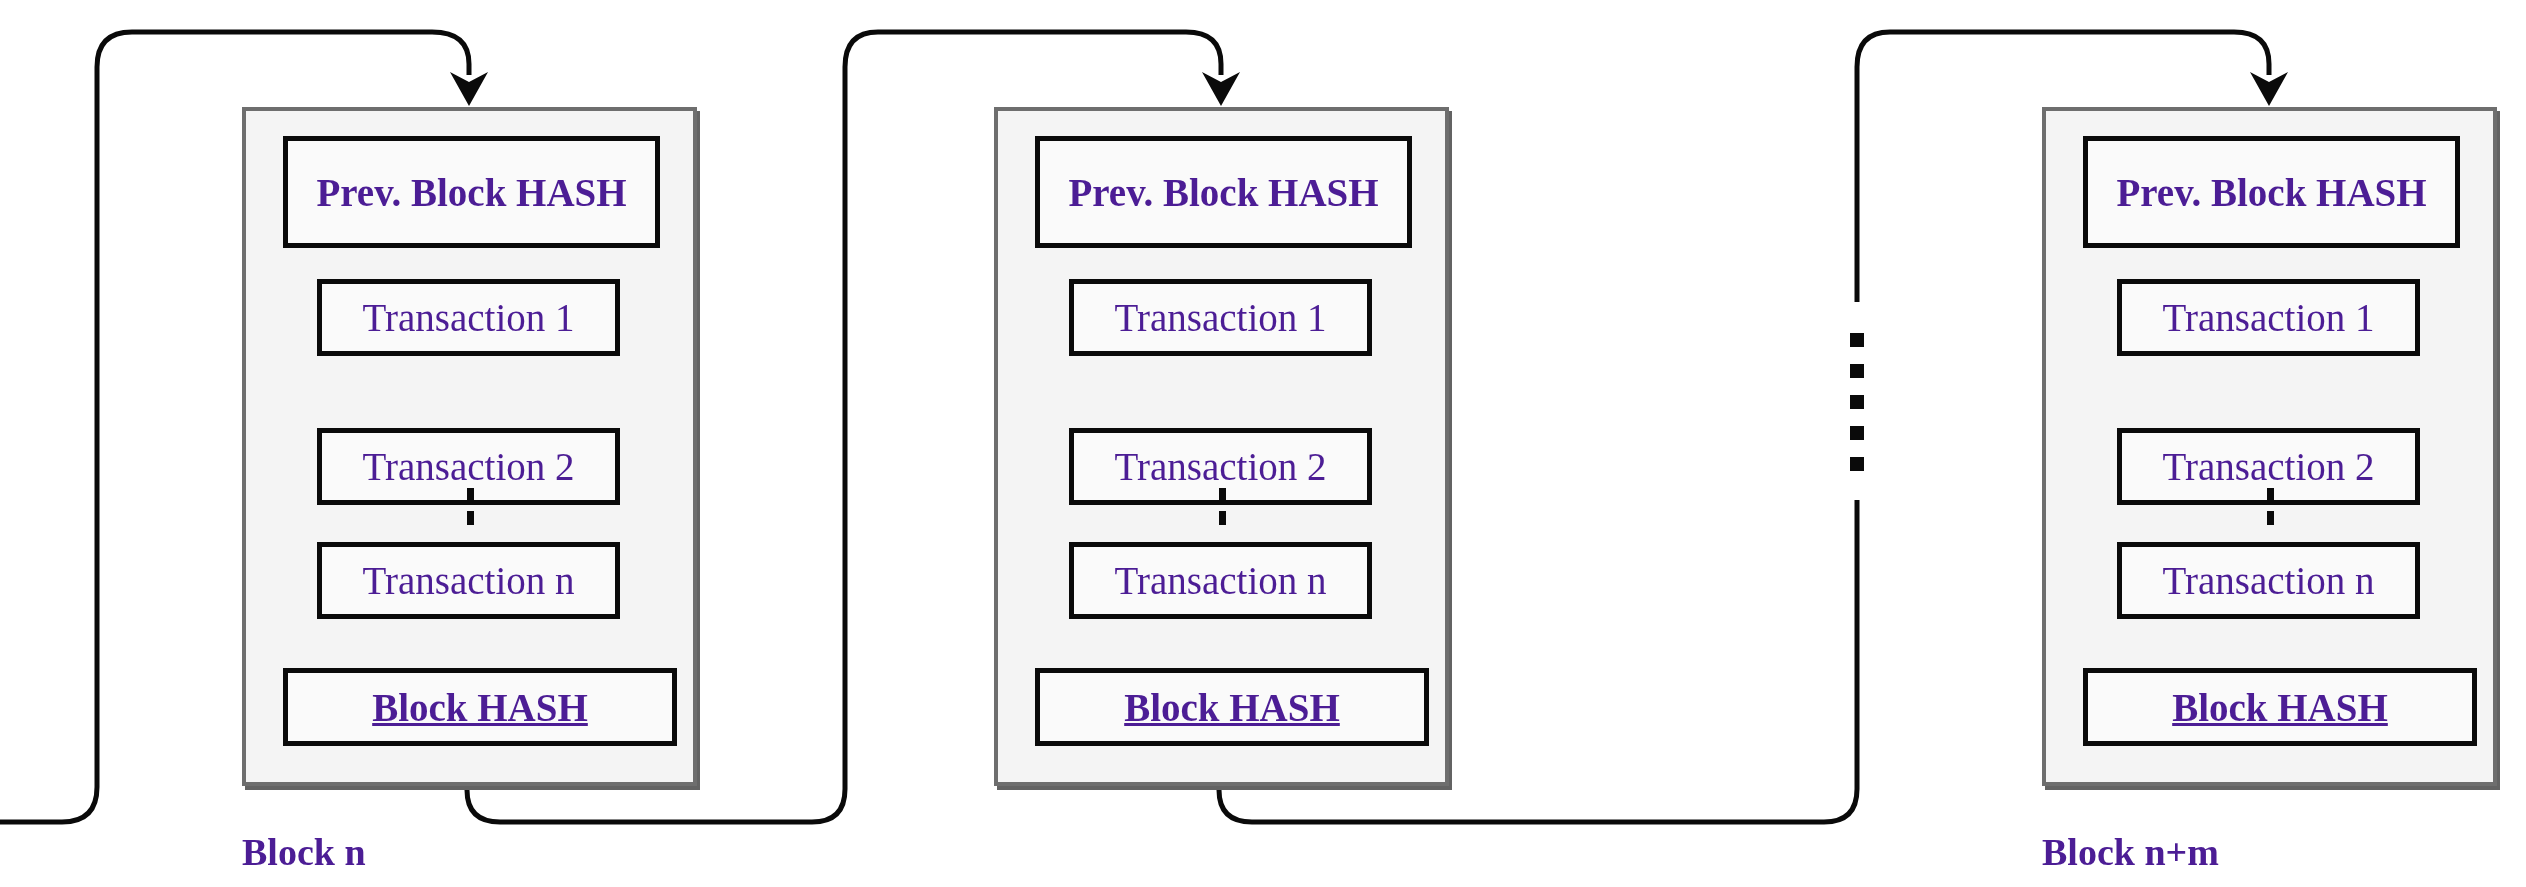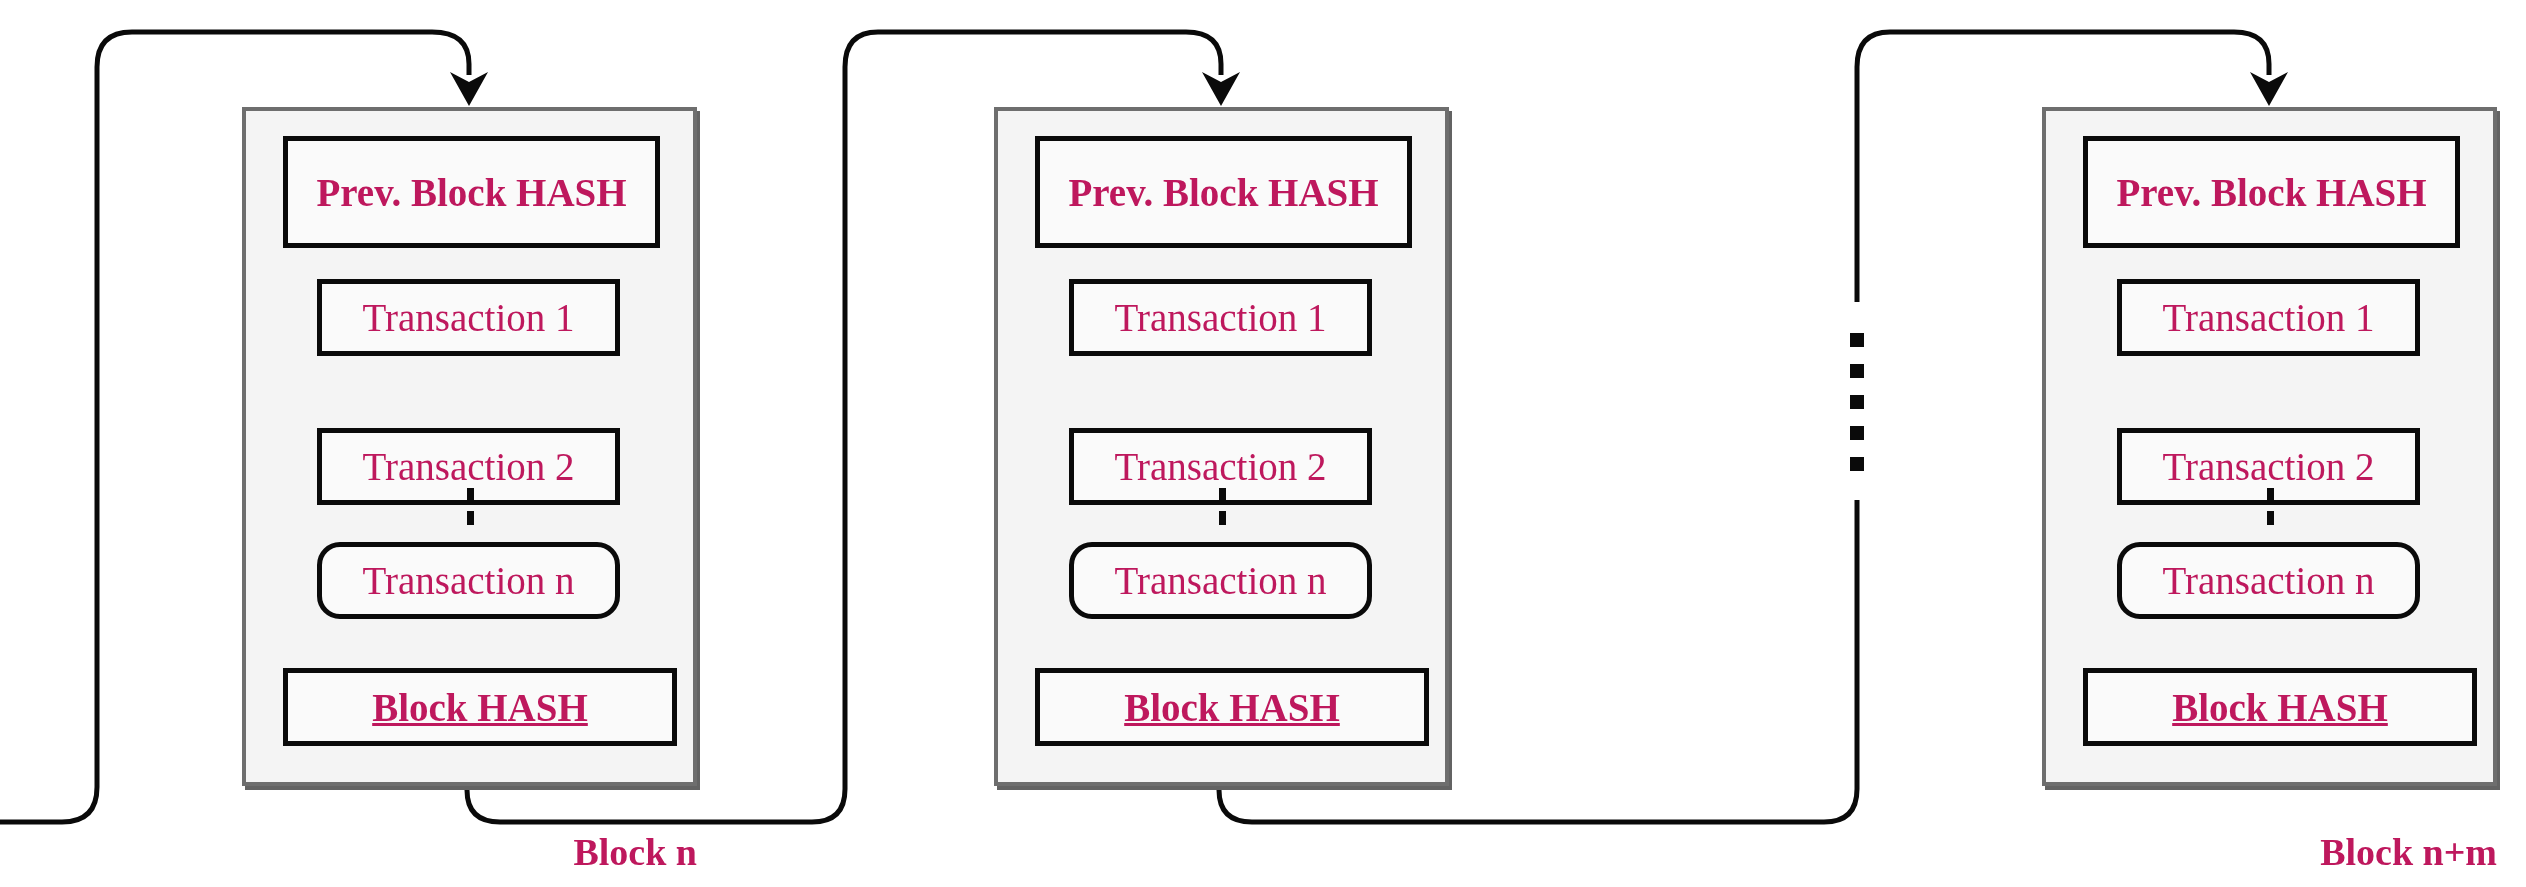--- a/index.html
+++ b/index.html
@@ -2,21 +2,21 @@
 <html><head>
 <meta charset="utf-8">
 <style>
   html, body { margin: 0; padding: 0; background: #ffffff; }
   .canvas {
     position: relative;
     width: 2526px;
     height: 887px;
     background: #ffffff;
     font-family: "Liberation Serif", serif;
-    color: #be185d;
+    color: #4c1d95;
     overflow: hidden;
   }
   svg.connectors {
     position: absolute;
     left: 0; top: 0;
     width: 2526px; height: 887px;
   }
   svg.connectors path.wire {
     fill: none;
     stroke: #0a0a0a;
@@ -47,21 +47,21 @@
     align-items: center;
     justify-content: center;
     text-align: center;
     line-height: 1;
     white-space: nowrap;
   }
   .prev  { left: 37px; top: 25px;  width: 377px; height: 112px; font-weight: bold; font-size: 39px; }
   .tx    { left: 71px; width: 303px; height: 77px; font-size: 39px; }
   .tx1   { top: 168px; }
   .tx2   { top: 280px; margin-top: 37px; }
-  .txn   { top: 431px; border-radius: 23px; }
+  .txn   { top: 431px; }
   .bhash { left: 37px; top: 557px; width: 394px; height: 78px; font-weight: bold; font-size: 39px; text-decoration: underline; }
 
   .tx-ellipsis {
     position: absolute;
     left: 221px;
     top: 377px;
     width: 7px;
     height: 48px;
   }
   .tx-ellipsis .dash {
@@ -69,21 +69,21 @@
     background: #0a0a0a;
     margin-bottom: 6px;
   }
   .tx-ellipsis .d1 { height: 17px; }
   .tx-ellipsis .d2 { height: 14px; }
 
   .block-label {
     position: absolute;
     top: 833px;
     width: 455px;
-    text-align: right;
+    text-align: left;
     font-weight: bold;
     font-size: 38px;
     line-height: 1;
   }
   .l0 { left: 242px; }
   .l1 { left: 994px; }
   .l2 { left: 2042px; }
 </style>
 </head>
 <body>

